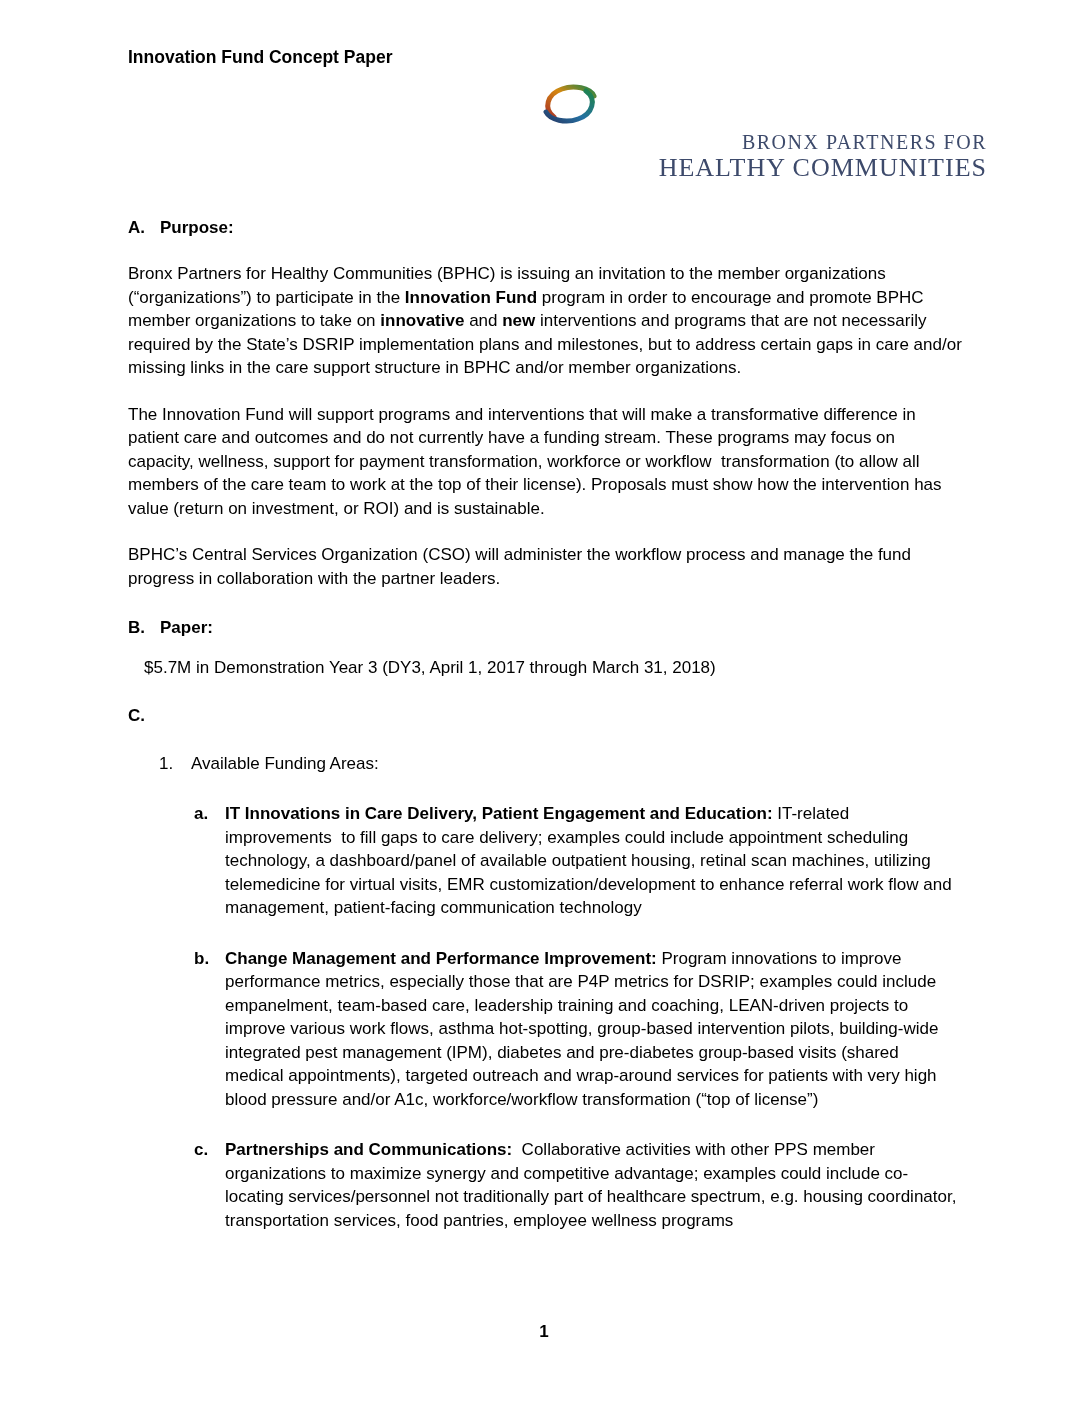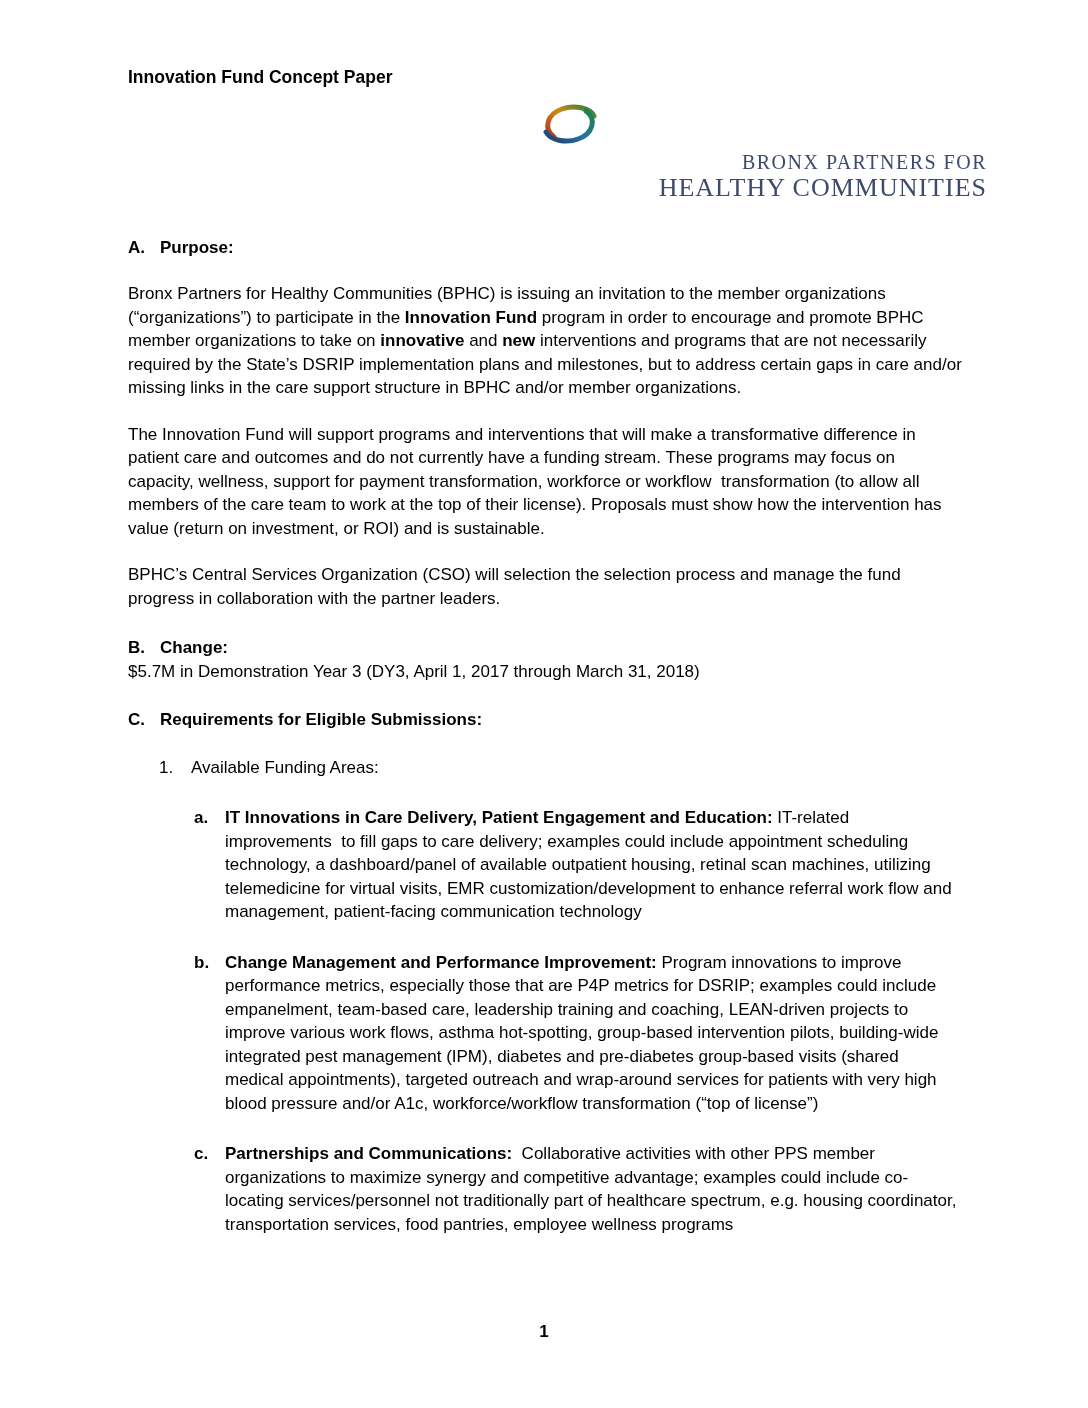--- a/index.html
+++ b/index.html
@@ -5,21 +5,21 @@
   :root{
     --page-bg:#ffffff;
     --text-color:#000000;
     --logo-text-color:#3d4a6b;
   }
   html,body{margin:0;padding:0;background:#fff;}
   .page{
     position:relative;
     width:1088px;height:1364px;
     box-sizing:border-box;
-    padding:66px 126px 0 128px;
+    padding:46px 126px 0 128px;
     background:var(--page-bg);
     color:var(--text-color);
     font-family:"Liberation Sans",sans-serif;
     font-size:17px;
     line-height:23.5px;
     overflow:hidden;
   }
   .b{font-weight:bold;}
   .i{}
   .doc-title{
@@ -46,21 +46,21 @@
     color:var(--logo-text-color);
     font-size:26px;line-height:28px;
     letter-spacing:1px;
   }
   .sec-h{display:flex;font-weight:bold;}
   .sec-h .h-label{flex:none;width:32px;}
   #sec-a{margin-top:34px;}
   #sec-b{margin-top:26px;}
   #sec-c{margin-top:25px;}
   p.body-par{margin:23px 0 0 0;}
-  p.no-gap{margin:0;}
+  p.no-gap{margin:16px;}
   .li{display:flex;}
   .li .marker{flex:none;}
   .l1{margin-left:31px;margin-top:24px;}
   .l1 .marker{width:32px;}
   .l2{margin-left:66px;margin-top:27px;}
   .l2 .marker{width:31px;font-weight:bold;}
   .li-body{flex:1;min-width:0;}
   .page-number{
     position:absolute;
     left:0;right:0;top:1320px;
@@ -98,31 +98,30 @@
     <div class="logo-line2">HEALTHY COMMUNITIES</div>
   </div>
 
   <div class="sec-h" id="sec-a">
     <span class="h-label">A.</span>
     <span class="h-text">Purpose:</span>
   </div>
 
   <p class="body-par"><span>Bronx Partners for Healthy Communities (BPHC) is issuing an invitation to the member organizations (“organizations”) to participate in the </span><span class="b">Innovation Fund</span><span> program in order to encourage and promote BPHC member organizations to take on </span><span class="b">innovative</span><span> and </span><span class="b">new</span><span> interventions and programs that are not necessarily required by the State’s DSRIP implementation plans and milestones, but to address certain gaps in care and/or missing links in the care support structure in BPHC and/or member organizations.</span></p>
   <p class="body-par"><span>The Innovation Fund will support programs and interventions that will make a transformative difference in patient care and outcomes and do not currently have a funding stream. These programs may focus on capacity, wellness, support for payment transformation, workforce or workflow&nbsp; transformation (to allow all members of the care team to work at the top of their license). Proposals must show how the intervention has value (return on investment, or ROI) and is sustainable.</span></p>
-  <p class="body-par"><span>BPHC’s Central Services Organization (CSO) will selection the selection process and manage the fund progress in collaboration with the partner leaders.</span></p>
+  <p class="body-par"><span>BPHC’s Central Services Organization (CSO) will administer the workflow process and manage the fund progress in collaboration with the partner leaders.</span></p>
 
   <div class="sec-h" id="sec-b">
     <span class="h-label">B.</span>
-    <span class="h-text">Change:</span>
+    <span class="h-text">Paper:</span>
   </div>
   <p class="no-gap">$5.7M in Demonstration Year 3 (DY3, April 1, 2017 through March 31, 2018)</p>
 
   <div class="sec-h" id="sec-c">
     <span class="h-label">C.</span>
-    <span class="h-text">Requirements for Eligible Submissions:</span>
   </div>
 
   <div class="li l1">
     <span class="marker">1.</span>
     <div class="li-body">Available Funding Areas:</div>
   </div>
 
   <div class="li l2">
     <span class="marker">a.</span>
     <div class="li-body"><span class="b">IT Innovations in Care Delivery, Patient Engagement and Education:</span><span> IT-related improvements&nbsp; to fill gaps to care delivery; </span><span class="i">examples could include appointment scheduling technology, a dashboard/panel of available outpatient housing, retinal scan machines, utilizing telemedicine for virtual visits, EMR customization/development to enhance referral work flow and management, patient-facing communication technology</span></div>

